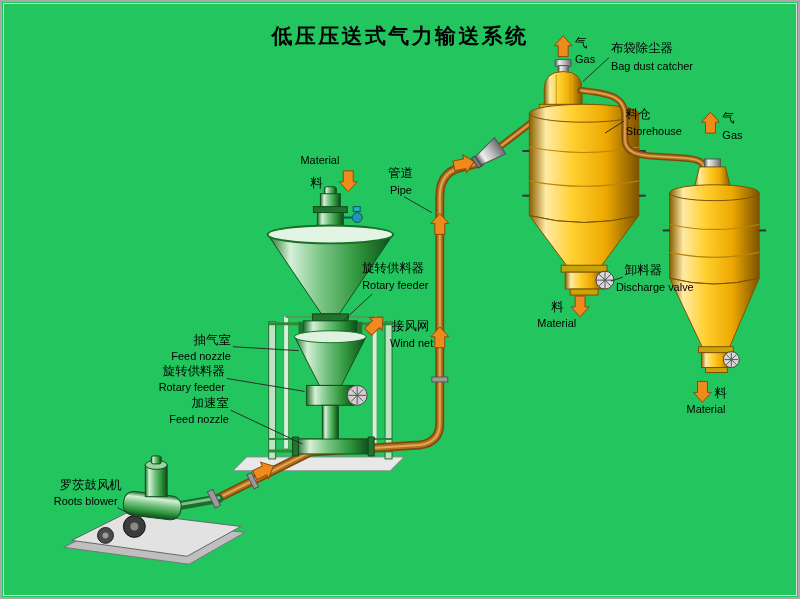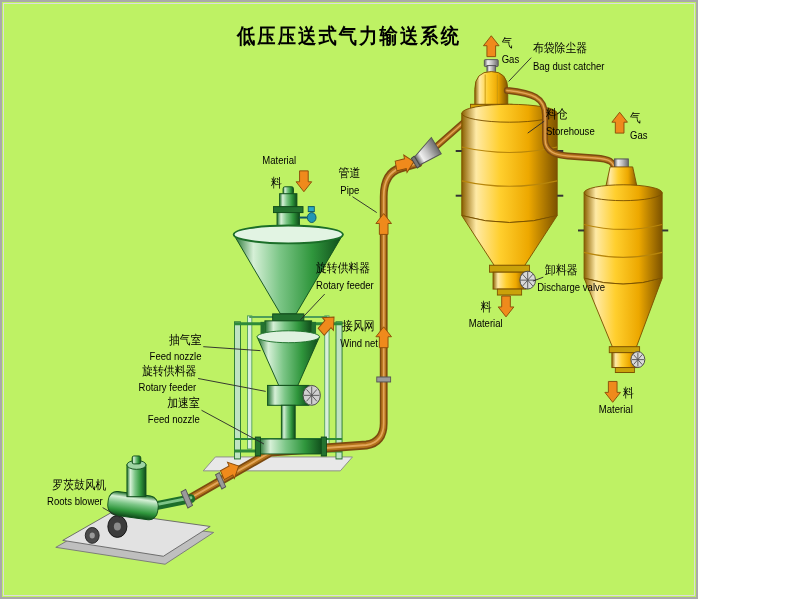--- a/index.html
+++ b/index.html
@@ -1,16 +1,16 @@
 <!DOCTYPE html>
 <html><head>
 <meta charset="utf-8">
 <style>
   html,body{margin:0;padding:0;background:#fff;}
-  .canvas{position:relative;width:698px;height:599px;background:#bef264;border:2px solid #a9a9a9;box-sizing:border-box;overflow:hidden;}
+  .canvas{position:relative;width:800px;height:599px;background:#22c55e;border:2px solid #a9a9a9;box-sizing:border-box;overflow:hidden;}
   .inner-frame{position:absolute;inset:1px;border:1px solid #dcdcdc;pointer-events:none;}
   svg{position:absolute;inset:0;width:100%;height:100%;display:block;}
   .title{font:bold 21px "Liberation Sans",sans-serif;fill:#000;letter-spacing:2.5px;}
   .cn{font:12.5px "Liberation Sans",sans-serif;fill:#000;}
   .en{font:11px "Liberation Sans",sans-serif;fill:#000;}
   .leader{stroke:#2b2b2b;stroke-width:1;fill:none;}
   .seam{stroke:#b8860b;stroke-width:1.2;fill:none;}
   .po{stroke:#7c4a10;stroke-width:9;fill:none;stroke-linecap:round;stroke-linejoin:round}
   .pm{stroke:#b5731c;stroke-width:5.5;fill:none;stroke-linecap:round;stroke-linejoin:round}
   .ph{stroke:#e2a658;stroke-width:2;fill:none;stroke-linecap:round;stroke-linejoin:round}

